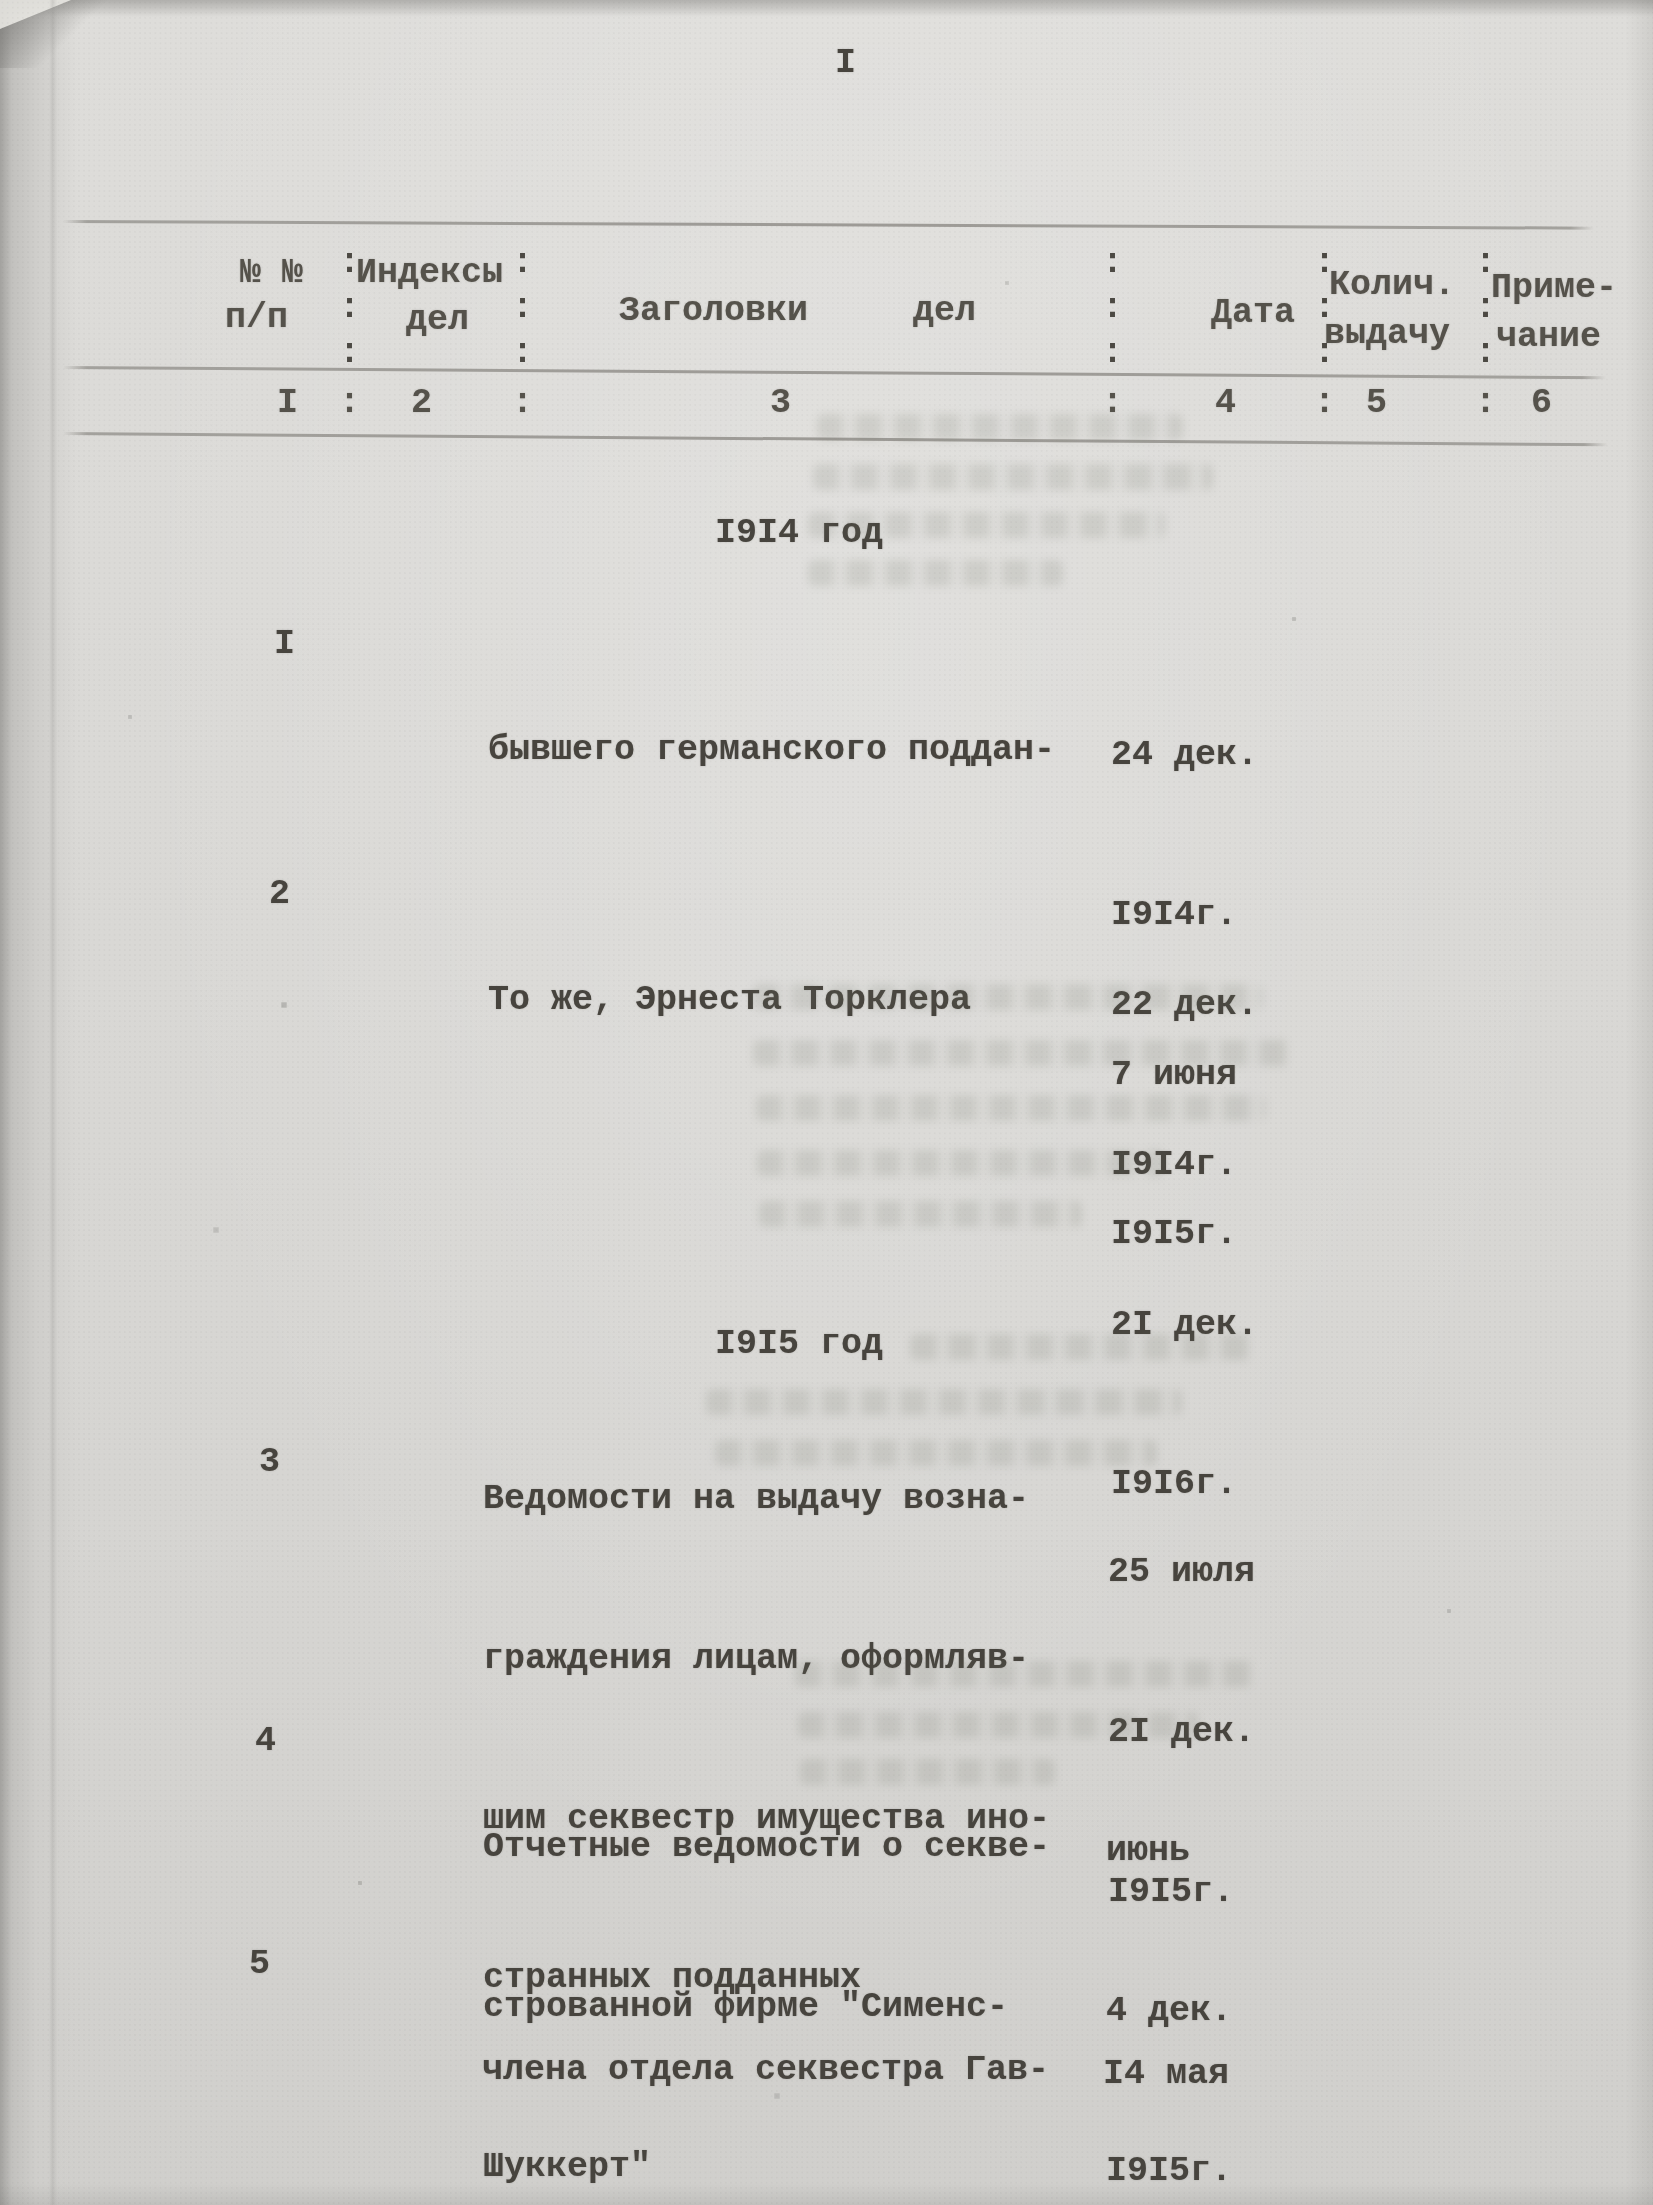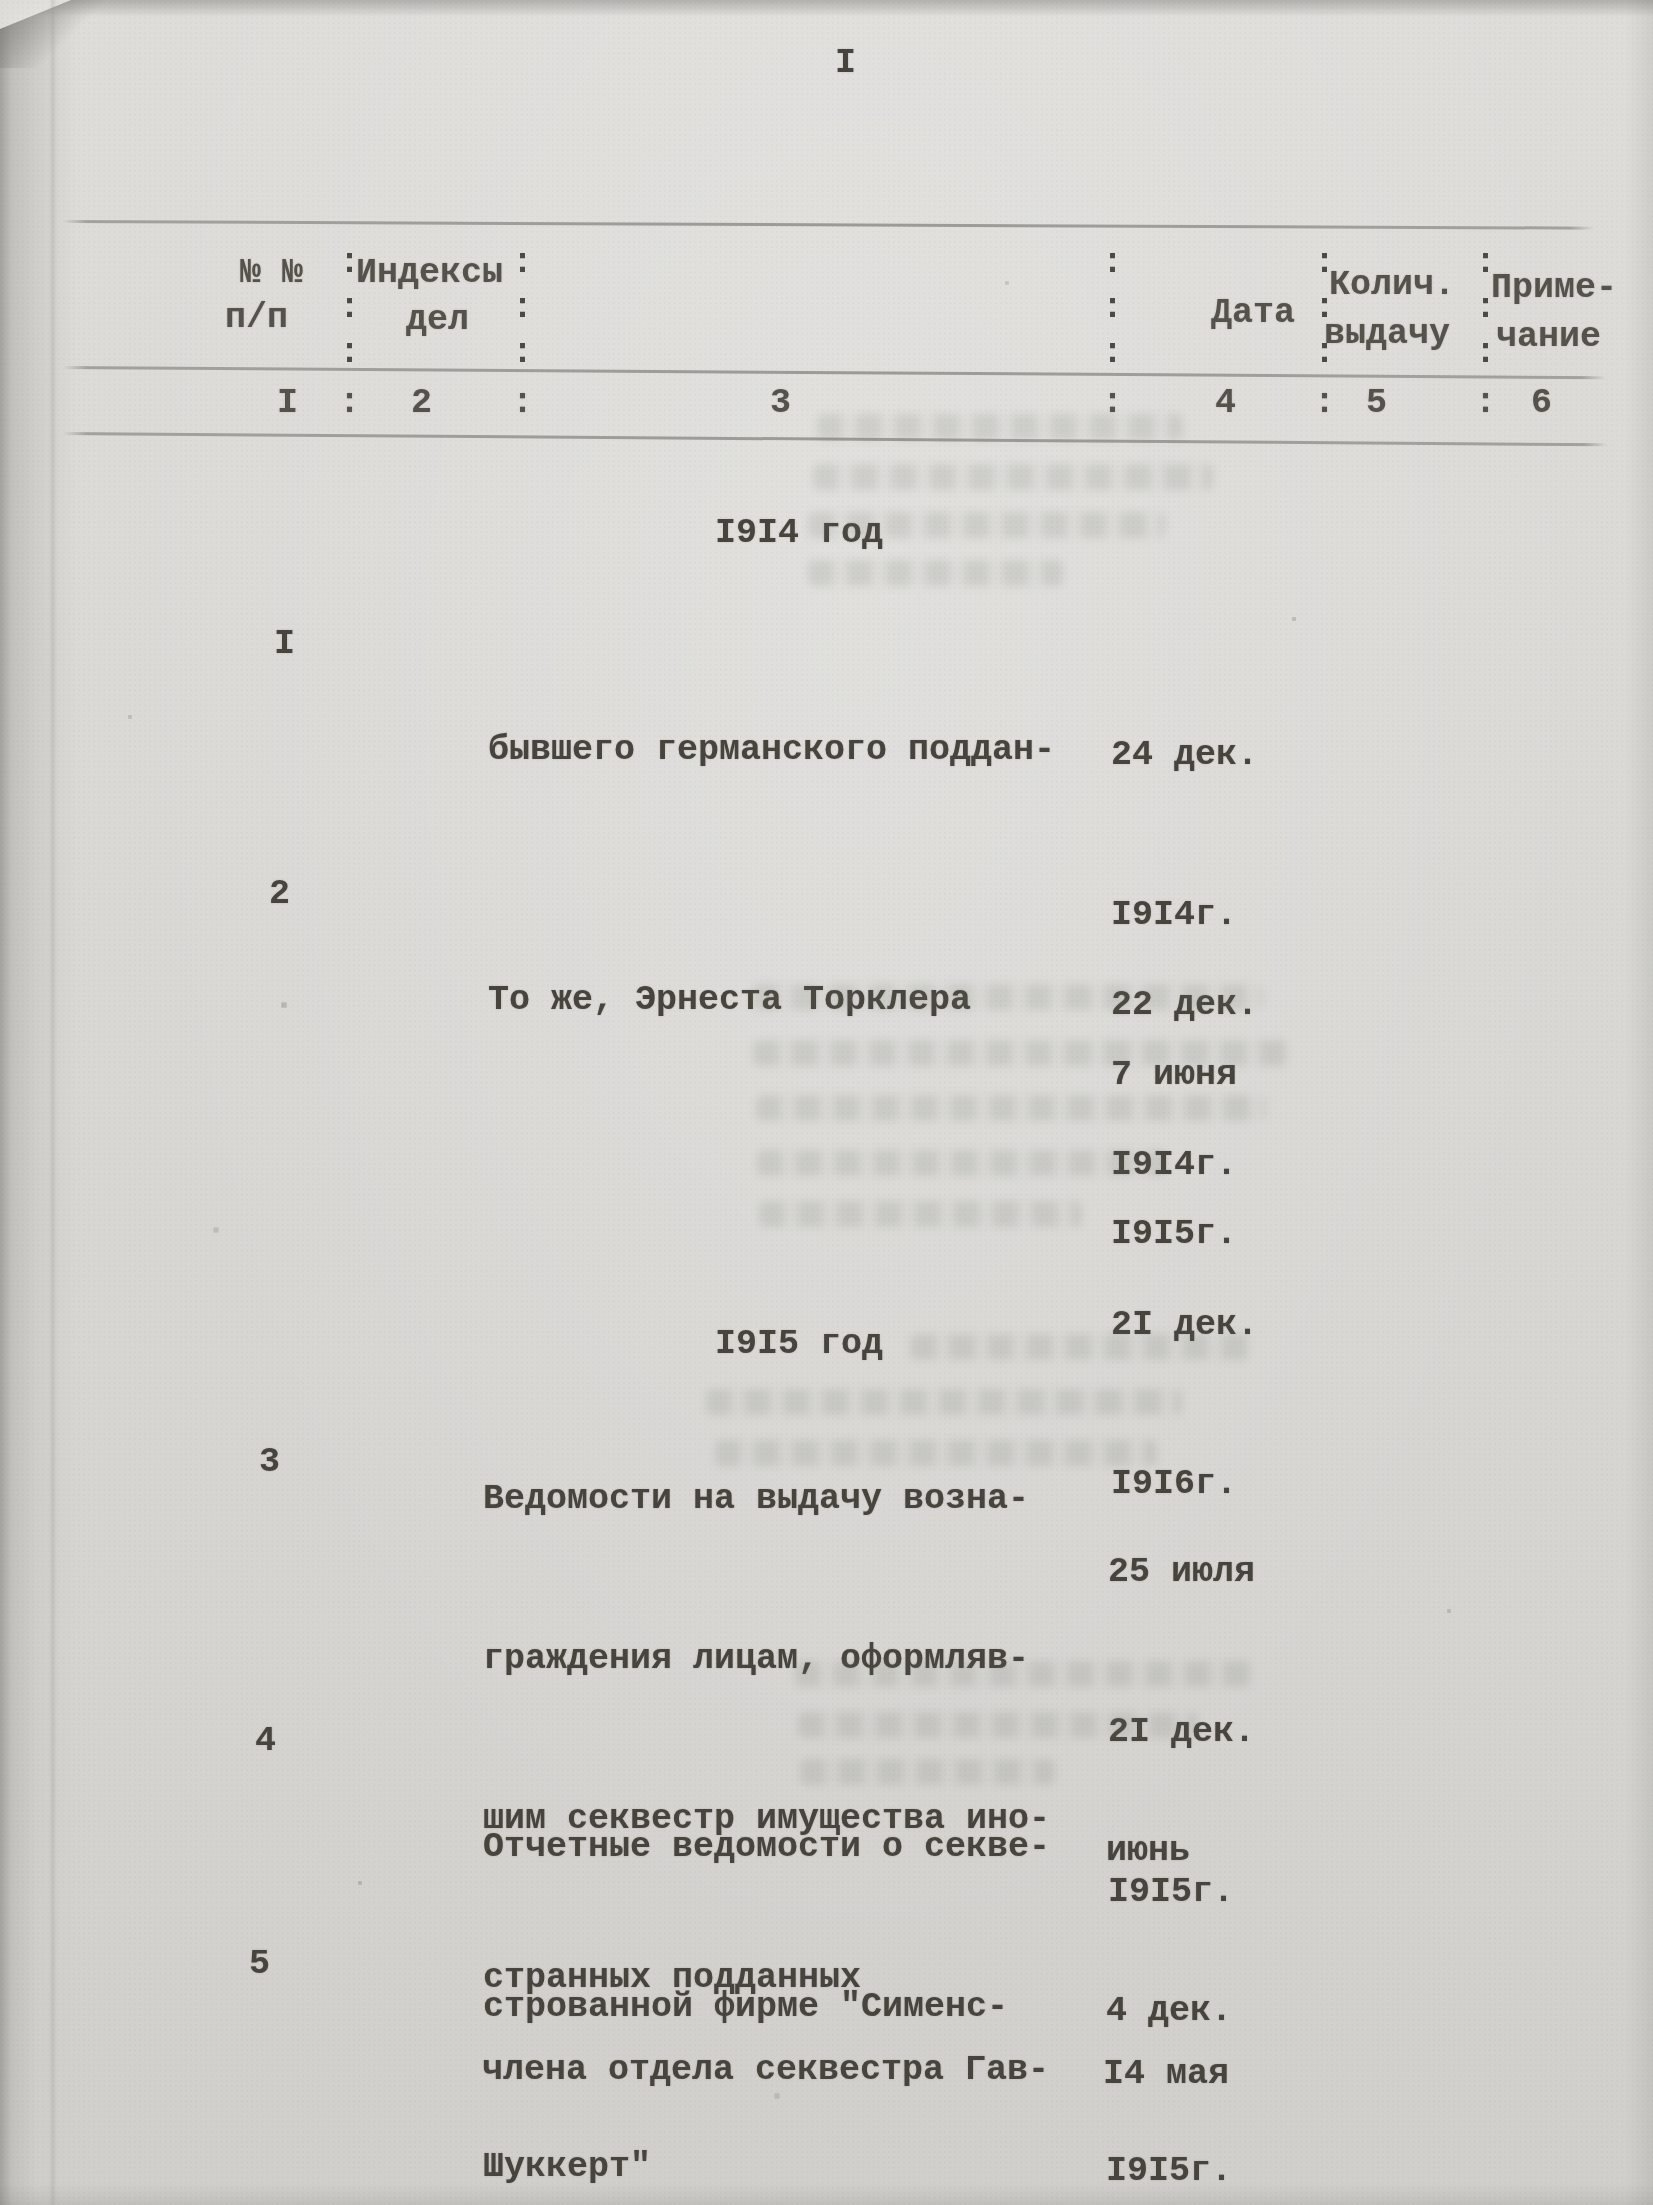--- a/index.html
+++ b/index.html
@@ -119,20 +119,21 @@
   <div class="sep" style="left:1475px">
     <span>:</span>
       <span>:</span>
       <span>:</span>
   </div>
 
   <div class="t hd" style="left:240px;top:247px">№ №</div>
   <div class="t hd" style="left:225px;top:292px">п/п</div>
   <div class="t hd" style="left:356px;top:247px">Индексы</div>
   <div class="t hd" style="left:406px;top:294px">дел</div>
+  <div class="t hd" style="left:619px;top:285px">Заголовки     дел</div>
   <div class="t hd" style="left:1211px;top:287px">Дата</div>
   <div class="t hd" style="left:1329px;top:259px">Колич.</div>
   <div class="t hd" style="left:1324px;top:308px">выдачу</div>
   <div class="t hd" style="left:1491px;top:262px">Приме-</div>
   <div class="t hd" style="left:1496px;top:311px">чание</div>
 
   <div class="t hd" style="left:277px;top:377px">I</div>
   <div class="t hd" style="left:339px;top:377px">:</div>
   <div class="t hd" style="left:411px;top:377px">2</div>
   <div class="t hd" style="left:512px;top:377px">:</div>

